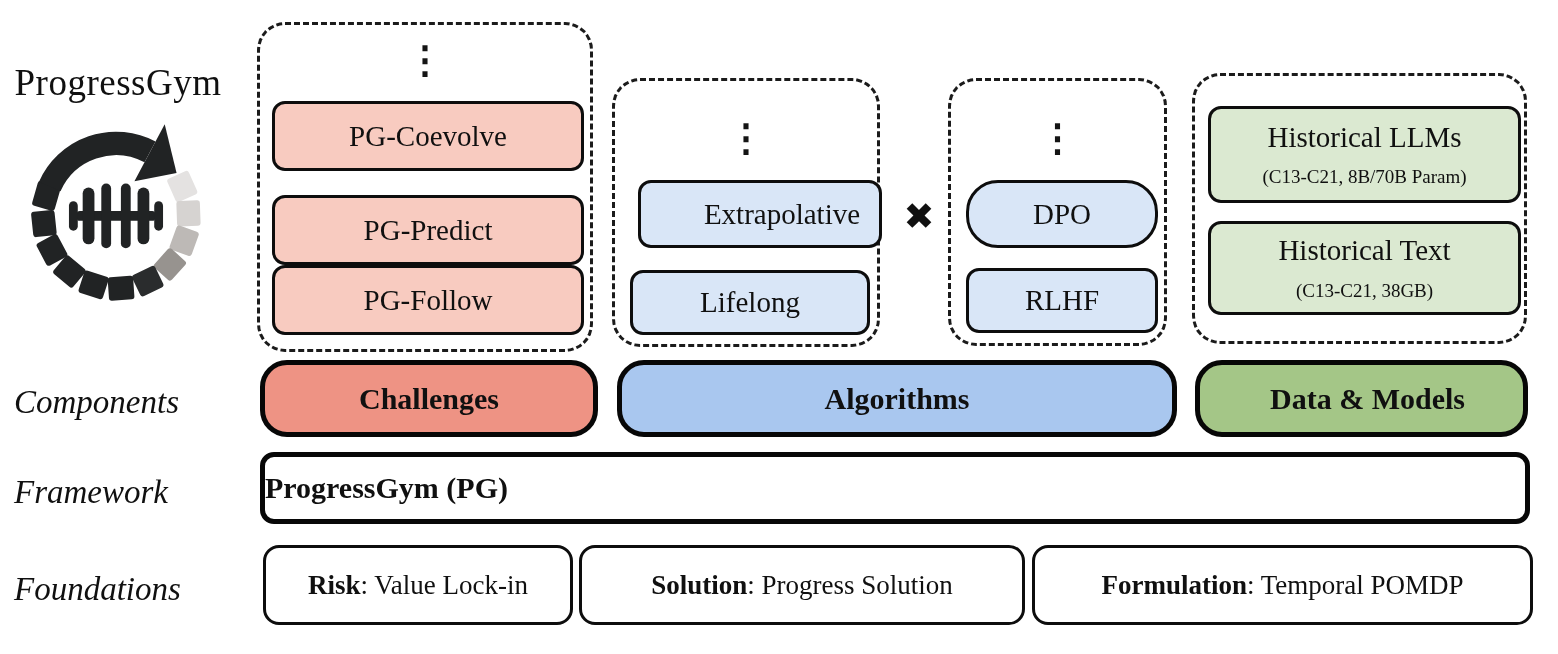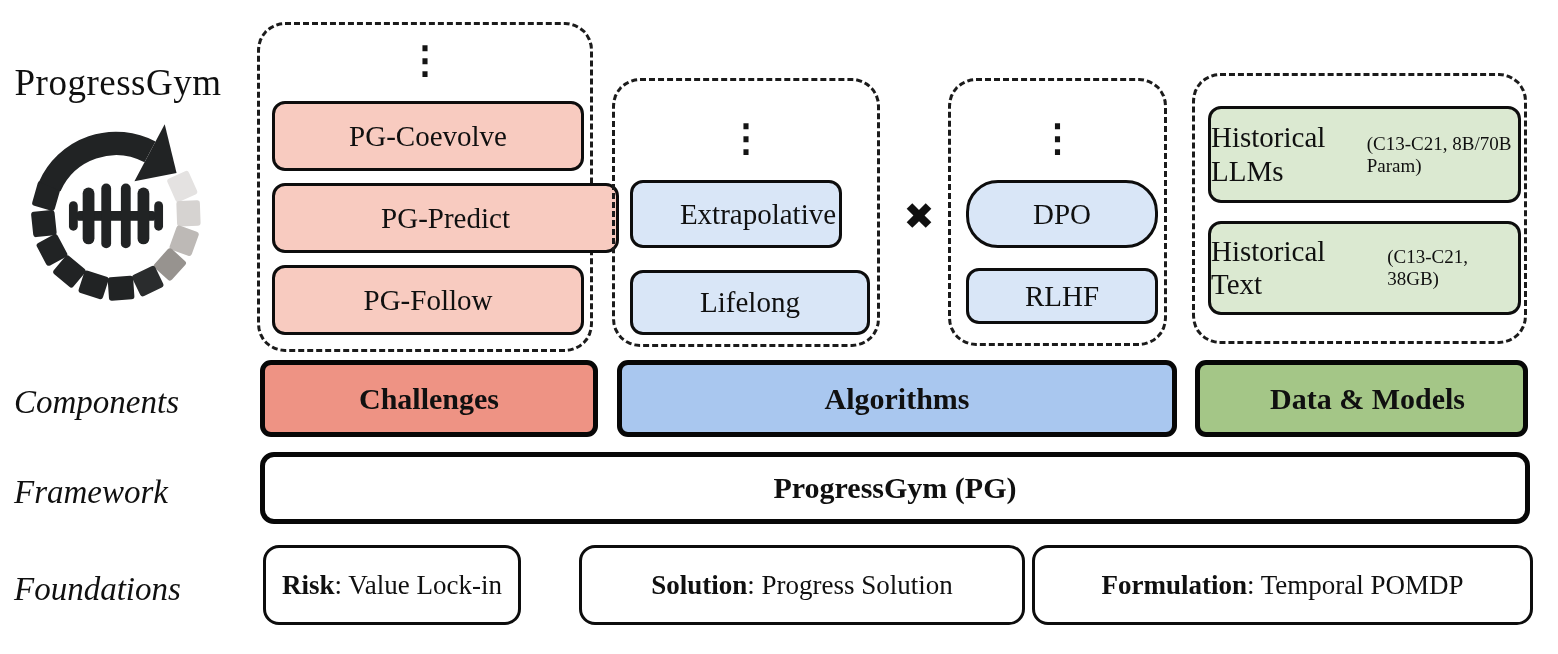--- a/index.html
+++ b/index.html
@@ -22,44 +22,44 @@
     font-size:37px;font-weight:400;text-align:center;line-height:46px;letter-spacing:.5px;
   }
   .logo{position:absolute;left:18px;top:110px;width:196px;height:206px;}
   .dashed{
     position:absolute;border:3px dashed #1b1b1b;border-radius:28px;box-sizing:border-box;
   }
   .pill{
     position:absolute;box-sizing:border-box;border:3px solid #0d0d0d;border-radius:13px;
     display:flex;align-items:center;justify-content:center;font-size:29px;
   }
-  .pill.col{flex-direction:row;line-height:1.15;gap:12px;}
+  .pill.col{flex-direction:column;line-height:1.15;gap:12px;}
   .pill .sub{font-size:19px;}
   .salmonbox{background:var(--salmon_light);}
   .bluebox{background:var(--blue_light);}
   .greenbox{background:var(--green_light);}
   .vdots{
     position:absolute;left:0;right:0;text-align:center;
     font-size:38px;font-weight:700;line-height:1;color:#141414;
   }
   .times{
     position:absolute;left:897px;top:194px;width:44px;height:46px;
     font-size:37px;font-weight:700;text-align:center;line-height:46px;
     font-family:"DejaVu Sans",sans-serif;
   }
   .bar{
     position:absolute;top:360px;height:77px;box-sizing:border-box;
-    border:5px solid #070707;border-radius:11px;
+    border:5px solid #070707;border-radius:27px;
     display:flex;align-items:center;justify-content:center;
     font-weight:700;font-size:30px;
   }
   .framework-bar{
     position:absolute;left:260px;top:452px;width:1270px;height:72px;box-sizing:border-box;
     border:5px solid #070707;border-radius:14px;background:#ffffff;
-    display:flex;align-items:center;justify-content:center;font-weight:700;font-size:30px;
+    display:flex;align-items:center;justify-content:flex-start;font-weight:700;font-size:30px;
   }
   .found{
     position:absolute;top:545px;height:80px;box-sizing:border-box;
     border:3px solid #0d0d0d;border-radius:16px;background:#ffffff;
     display:flex;align-items:center;justify-content:center;font-size:27px;white-space:pre;
   }
   .found b{font-weight:700;}
   .rowlabel{
     position:absolute;left:14px;width:142px;text-align:center;
     font-style:italic;font-size:33px;
@@ -102,46 +102,46 @@
       <rect x="52" y="88" width="9" height="30" rx="4.5"></rect>
       <rect x="139" y="88" width="9" height="30" rx="4.5"></rect>
     </g>
   </svg>
 
   <div class="dashed" style="left:257px;top:22px;width:336px;height:330px;">
     <div class="vdots" style="top:16px;">⋮</div>
     <div class="pill salmonbox" style="left:12px;top:76px;width:312px;height:70px;">
       <span>PG-Coevolve</span>
     </div>
-    <div class="pill salmonbox" style="left:12px;top:158px;width:347px;height:70px;">
+    <div class="pill salmonbox" style="left:12px;top:170px;width:312px;height:70px;">
       <span>PG-Predict</span>
     </div>
     <div class="pill salmonbox" style="left:12px;top:240px;width:312px;height:70px;">
       <span>PG-Follow</span>
     </div>
   </div>
 
   <div class="dashed" style="left:612px;top:78px;width:268px;height:269px;">
     <div class="vdots" style="top:38px;">⋮</div>
-    <div class="pill bluebox" style="left:15px;top:99px;width:212px;height:68px;padding-left:44px;">
+    <div class="pill bluebox" style="left:23px;top:99px;width:244px;height:68px;padding-left:44px;">
       <span>Extrapolative</span>
     </div>
     <div class="pill bluebox" style="left:15px;top:189px;width:240px;height:65px;">
       <span>Lifelong</span>
     </div>
   </div>
 
   <div class="times">✖</div>
 
   <div class="dashed" style="left:948px;top:78px;width:219px;height:268px;">
     <div class="vdots" style="top:38px;">⋮</div>
     <div class="pill bluebox" style="left:15px;top:99px;width:192px;height:68px;border-radius:32px;">
       <span>DPO</span>
     </div>
-    <div class="pill bluebox" style="left:15px;top:187px;width:192px;height:56px;">
+    <div class="pill bluebox" style="left:15px;top:187px;width:192px;height:65px;">
       <span>RLHF</span>
     </div>
   </div>
 
   <div class="dashed" style="left:1192px;top:73px;width:335px;height:271px;">
     <div class="pill greenbox col" style="left:13px;top:30px;width:313px;height:97px;">
       <span>Historical LLMs</span>
       <span class="sub">(C13-C21, 8B/70B Param)</span>
     </div>
     <div class="pill greenbox col" style="left:13px;top:145px;width:313px;height:94px;">
@@ -160,21 +160,21 @@
   <div class="bar" style="left:1195px;width:333px;background:var(--green);padding-left:12px;">
     <span>Data &amp; Models</span>
   </div>
 
   <div class="rowlabel" style="top:474px;">Framework</div>
   <div class="framework-bar">
     <span>ProgressGym (PG)</span>
   </div>
 
   <div class="rowlabel" style="top:571px;">Foundations</div>
-  <div class="found" style="left:263px;width:258px;">
+  <div class="found" style="left:263px;width:310px;">
     <b>Risk</b><span>: Value Lock-in</span>
   </div>
   <div class="found" style="left:579px;width:446px;">
     <b>Solution</b><span>: Progress Solution</span>
   </div>
   <div class="found" style="left:1032px;width:501px;">
     <b>Formulation</b><span>: Temporal POMDP</span>
   </div>
 
 </div>

